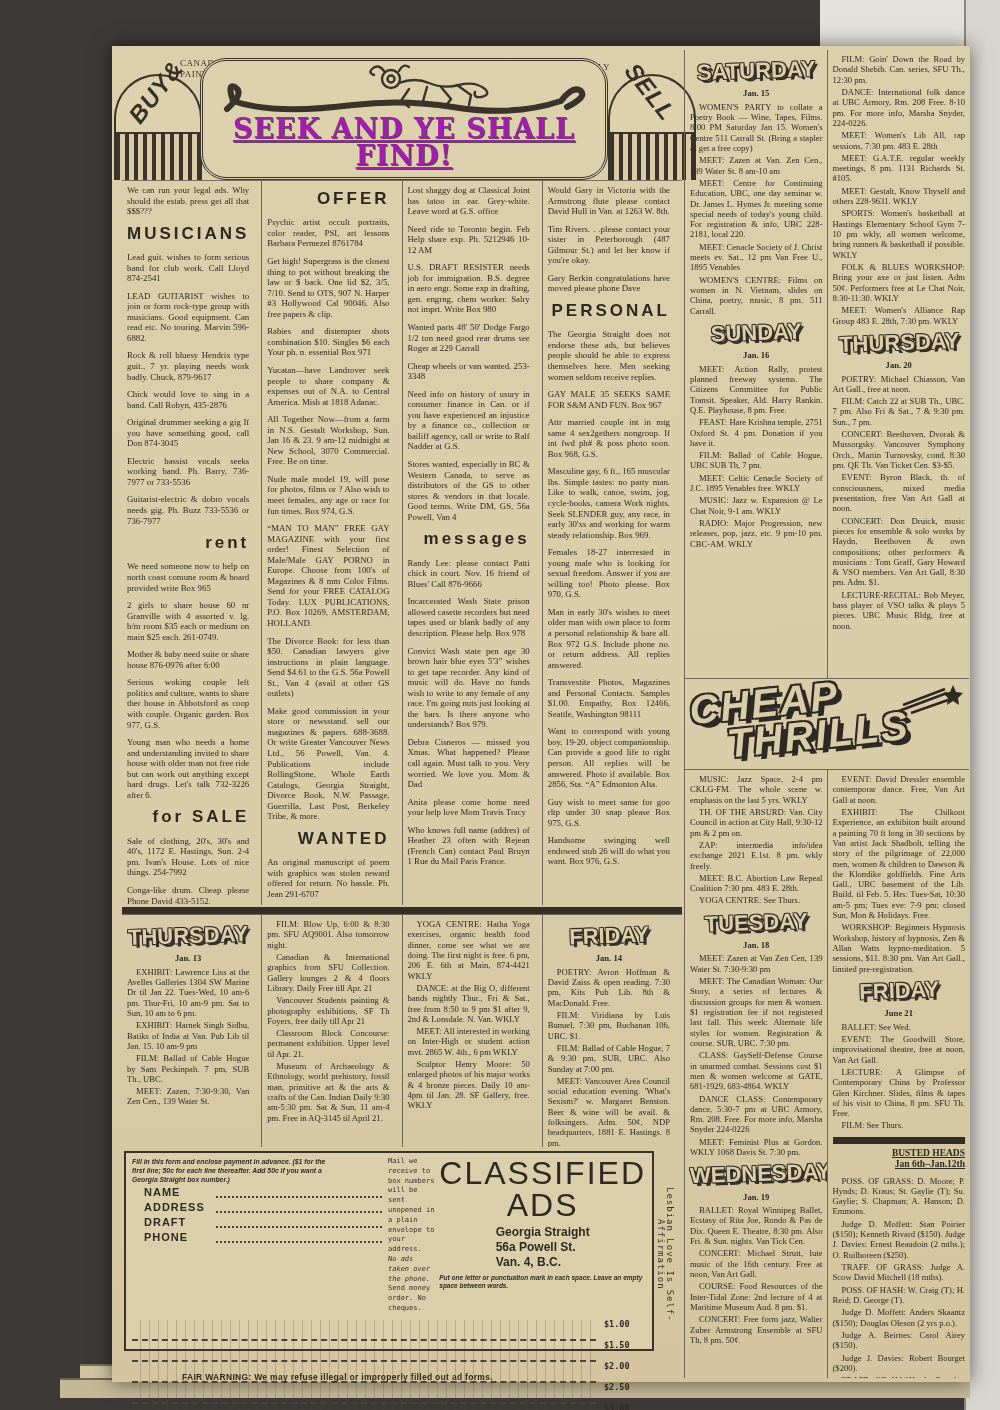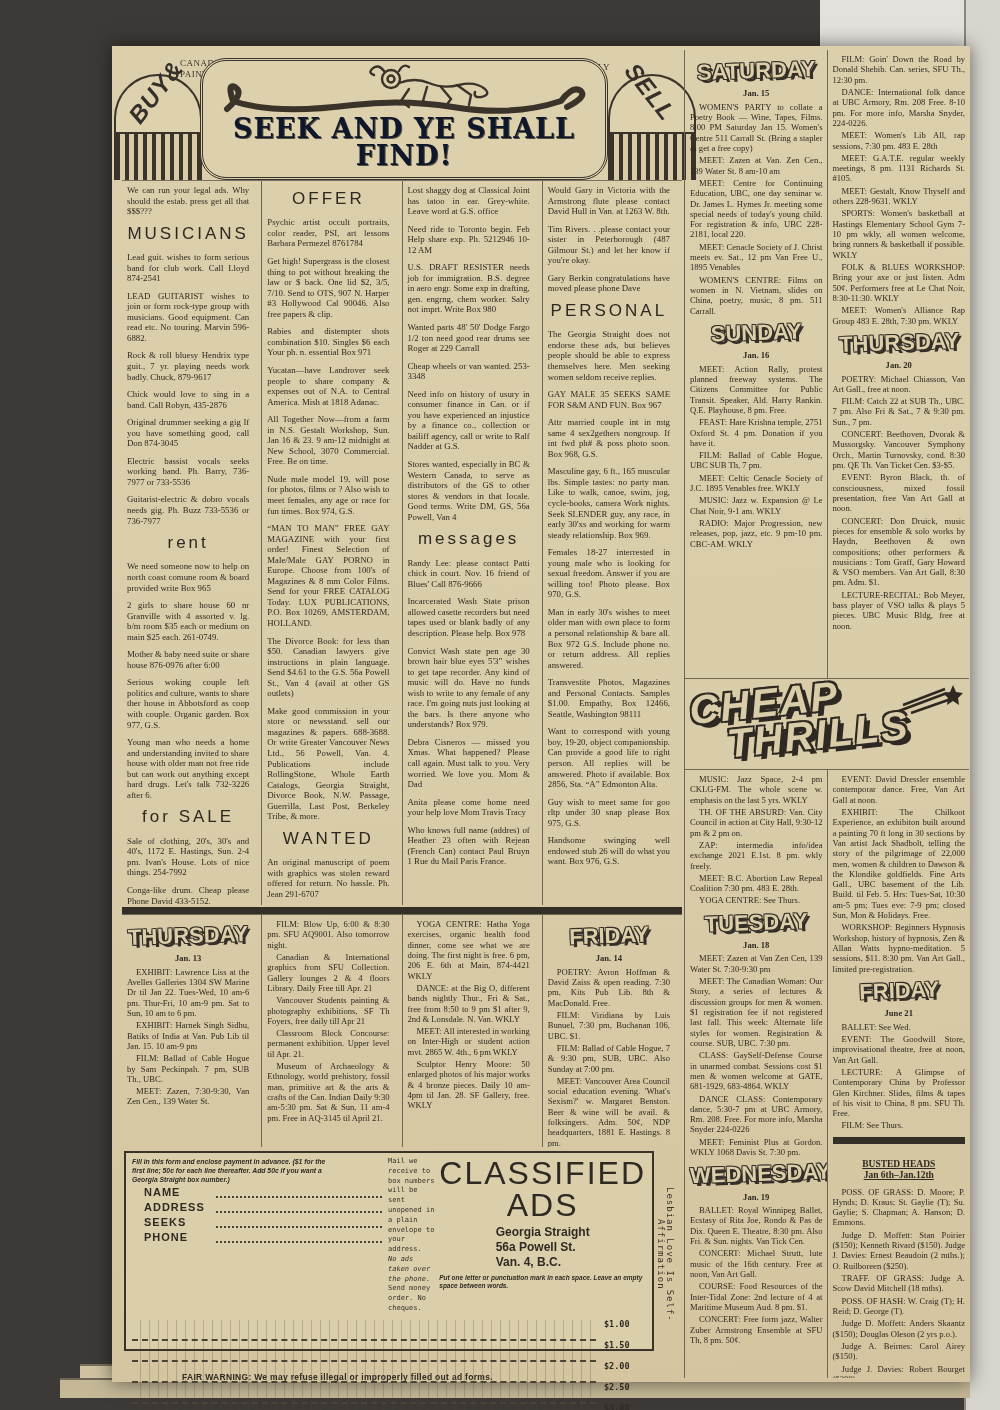--- a/index.html
+++ b/index.html
@@ -24,22 +24,23 @@
   .corner-label{position:absolute;font:9px/1.25 "Liberation Serif",serif;letter-spacing:.5px;color:#3a342b;white-space:pre-line;}
   .corner-left{left:22px;top:12px;margin-left:46px;}
   .corner-right{left:468px;top:16px;}
   .banner-wrap{position:absolute;left:10px;top:6px;width:568px;height:128px;}
   .banner-box{
     position:absolute;left:78px;top:6px;width:402px;height:116px;
     border:3px double #3a332a;border-radius:26px;background:#dcd0ad;
   }
   .banner-title{
     position:absolute;left:0;right:0;bottom:8px;text-align:center;
-    font:bold 27px/1 "DejaVu Serif",serif;letter-spacing:1px;color:#0f172a;
+    font:bold 27px/1 "DejaVu Serif",serif;letter-spacing:1px;color:#a21caf;
     text-shadow:1px 1px 0 #55503f;
+    text-decoration:underline;
   }
   .banner-art{position:absolute;left:10px;top:2px;width:380px;height:66px;}
   .arc{position:absolute;width:84px;height:118px;top:10px;}
   .arc-left{left:-8px;}
   .arc-right{left:486px;}
   .arc-disc{
     position:absolute;bottom:0;width:84px;height:104px;background:#ddd1ae;
     border:2px solid #3a332a;border-bottom:none;border-radius:84px 84px 0 0;
     overflow:hidden;
   }
@@ -59,35 +60,35 @@
   .left-wrap{position:absolute;left:10px;top:134px;width:560px;}
   .cols-main{display:flex;height:724px;border-top:1px solid #7a7161;}
   .ncol{
     width:133px;padding:4px 12px 0 5px;overflow:hidden;
     font-size:8.8px;line-height:1.2;text-align:justify;
   }
   .vr{border-right:1px solid #6e6555;}
   .blk{margin:0 0 7px 0;}
   .blk.ad{margin-bottom:7px;}
   .blk.head{
-    font-family:"Liberation Sans",sans-serif;font-weight:normal;
-    font-size:17px;letter-spacing:3px;text-align:center;
+    font-family:"Liberation Sans",sans-serif;font-weight:bold;
+    font-size:17px;letter-spacing:3px;text-align:right;
     margin:4px 0 8px;color:#2e2920;text-indent:0;
   }
   .blk.event{text-indent:9px;margin-bottom:2px;}
   .blk.date{text-align:center;font-weight:bold;margin:1px 0 3px;text-indent:0;}
   .blk.bubble{
     font-family:"Liberation Sans",sans-serif;font-weight:bold;
     font-size:22px;letter-spacing:0px;text-align:center;color:#dbcea9;
     text-shadow:-1px -1px 0 #342f28,1px -1px 0 #342f28,-1px 1px 0 #342f28,1px 1px 0 #342f28,3px 3px 0 #342f28;
     transform:rotate(-2deg);margin:4px 0 4px;text-indent:0;
   }
   .blk.busted{
-    font-weight:bold;font-size:9.5px;white-space:pre-line;text-align:center;
-    border-top:7px solid #332e26;padding-top:15px;margin:6px 0 5px;text-indent:0;
+    font-weight:bold;font-size:9.5px;white-space:pre-line;text-align:right;
+    border-top:7px solid #332e26;padding-top:4px;margin:6px 0 5px;text-indent:0;
     text-decoration:underline;
   }
 
   
   .thick-bar{height:7px;background:#332e26;margin:2px 0 0 0;}
   .bottom-row{display:flex;height:232px;border-top:1px solid #6e6555;}
   .bottom-row .ncol{font-size:8.6px;}
 
   
   .form-area{position:relative;height:228px;margin-top:2px;}
@@ -309,21 +310,21 @@
             <div class="field-rows" data-interactable="false">
               <div class="field-row" data-interactable="false">
                 <span class="field-label" data-interactable="false">NAME</span>
                 <span class="field-leader" data-interactable="false"></span>
               </div>
               <div class="field-row" data-interactable="false">
                 <span class="field-label" data-interactable="false">ADDRESS</span>
                 <span class="field-leader" data-interactable="false"></span>
               </div>
               <div class="field-row" data-interactable="false">
-                <span class="field-label" data-interactable="false">SEEKS</span>
+                <span class="field-label" data-interactable="false">DRAFT</span>
                 <span class="field-leader" data-interactable="false"></span>
               </div>
               <div class="field-row" data-interactable="false">
                 <span class="field-label" data-interactable="false">PHONE</span>
                 <span class="field-leader" data-interactable="false"></span>
               </div>
             </div>
           </div>
           <div class="typed-note" data-interactable="false">
             <div data-interactable="false">Mail we receive to box numbers will be sent unopened in a plain envelope to your address.</div>
@@ -387,21 +388,21 @@
           <div class="blk event" data-interactable="false">MEET: G.A.T.E. regular weekly meetings, 8 pm. 1131 Richards St. #105.</div>
           <div class="blk event" data-interactable="false">MEET: Gestalt, Know Thyself and others 228-9631. WKLY</div>
           <div class="blk event" data-interactable="false">SPORTS: Women's basketball at Hastings Elementary School Gym 7-10 pm wkly, all women welcome, bring runners &amp; basketball if possible. WKLY</div>
           <div class="blk event" data-interactable="false">FOLK &amp; BLUES WORKSHOP: Bring your axe or just listen. Adm 50¢. Performers free at Le Chat Noir, 8:30-11:30. WKLY</div>
           <div class="blk event" data-interactable="false">MEET: Women's Alliance Rap Group 483 E. 28th, 7:30 pm. WKLY</div>
           <div class="blk bubble" data-interactable="false">THURSDAY</div>
           <div class="blk date" data-interactable="false">Jan. 20</div>
           <div class="blk event" data-interactable="false">POETRY: Michael Chiasson, Van Art Gall., free at noon.</div>
           <div class="blk event" data-interactable="false">FILM: Catch 22 at SUB Th., UBC. 7 pm. Also Fri &amp; Sat., 7 &amp; 9:30 pm. Sun., 7 pm.</div>
           <div class="blk event" data-interactable="false">CONCERT: Beethoven, Dvorak &amp; Mussorgsky. Vancouver Symphony Orch., Martin Turnovsky, cond. 8:30 pm. QE Th. Van Ticket Cen. $3-$5.</div>
-          <div class="blk event" data-interactable="false">EVENT: Byron Black, th. of consciousness, mixed fossil presentation, free Van Art Gall at noon.</div>
+          <div class="blk event" data-interactable="false">EVENT: Byron Black, th. of consciousness, mixed media presentation, free Van Art Gall at noon.</div>
           <div class="blk event" data-interactable="false">CONCERT: Don Druick, music pieces for ensemble &amp; solo works by Haydn, Beethoven &amp; own compositions; other performers &amp; musicians : Tom Graff, Gary Howard &amp; VSO members. Van Art Gall, 8:30 pm. Adm. $1.</div>
           <div class="blk event" data-interactable="false">LECTURE-RECITAL: Bob Meyer, bass player of VSO talks &amp; plays 5 pieces. UBC Music Bldg, free at noon.</div>
         </div>
     </div>
     <div class="cheap-banner" data-interactable="false">
       <div class="cheap-text">
         <div data-interactable="false">CHEAP</div>
         <div class="cheap-line2" data-interactable="false">THRILLS</div>
       </div>
       <svg class="comet" width="70" height="34" viewBox="0 0 70 34" data-interactable="false">

